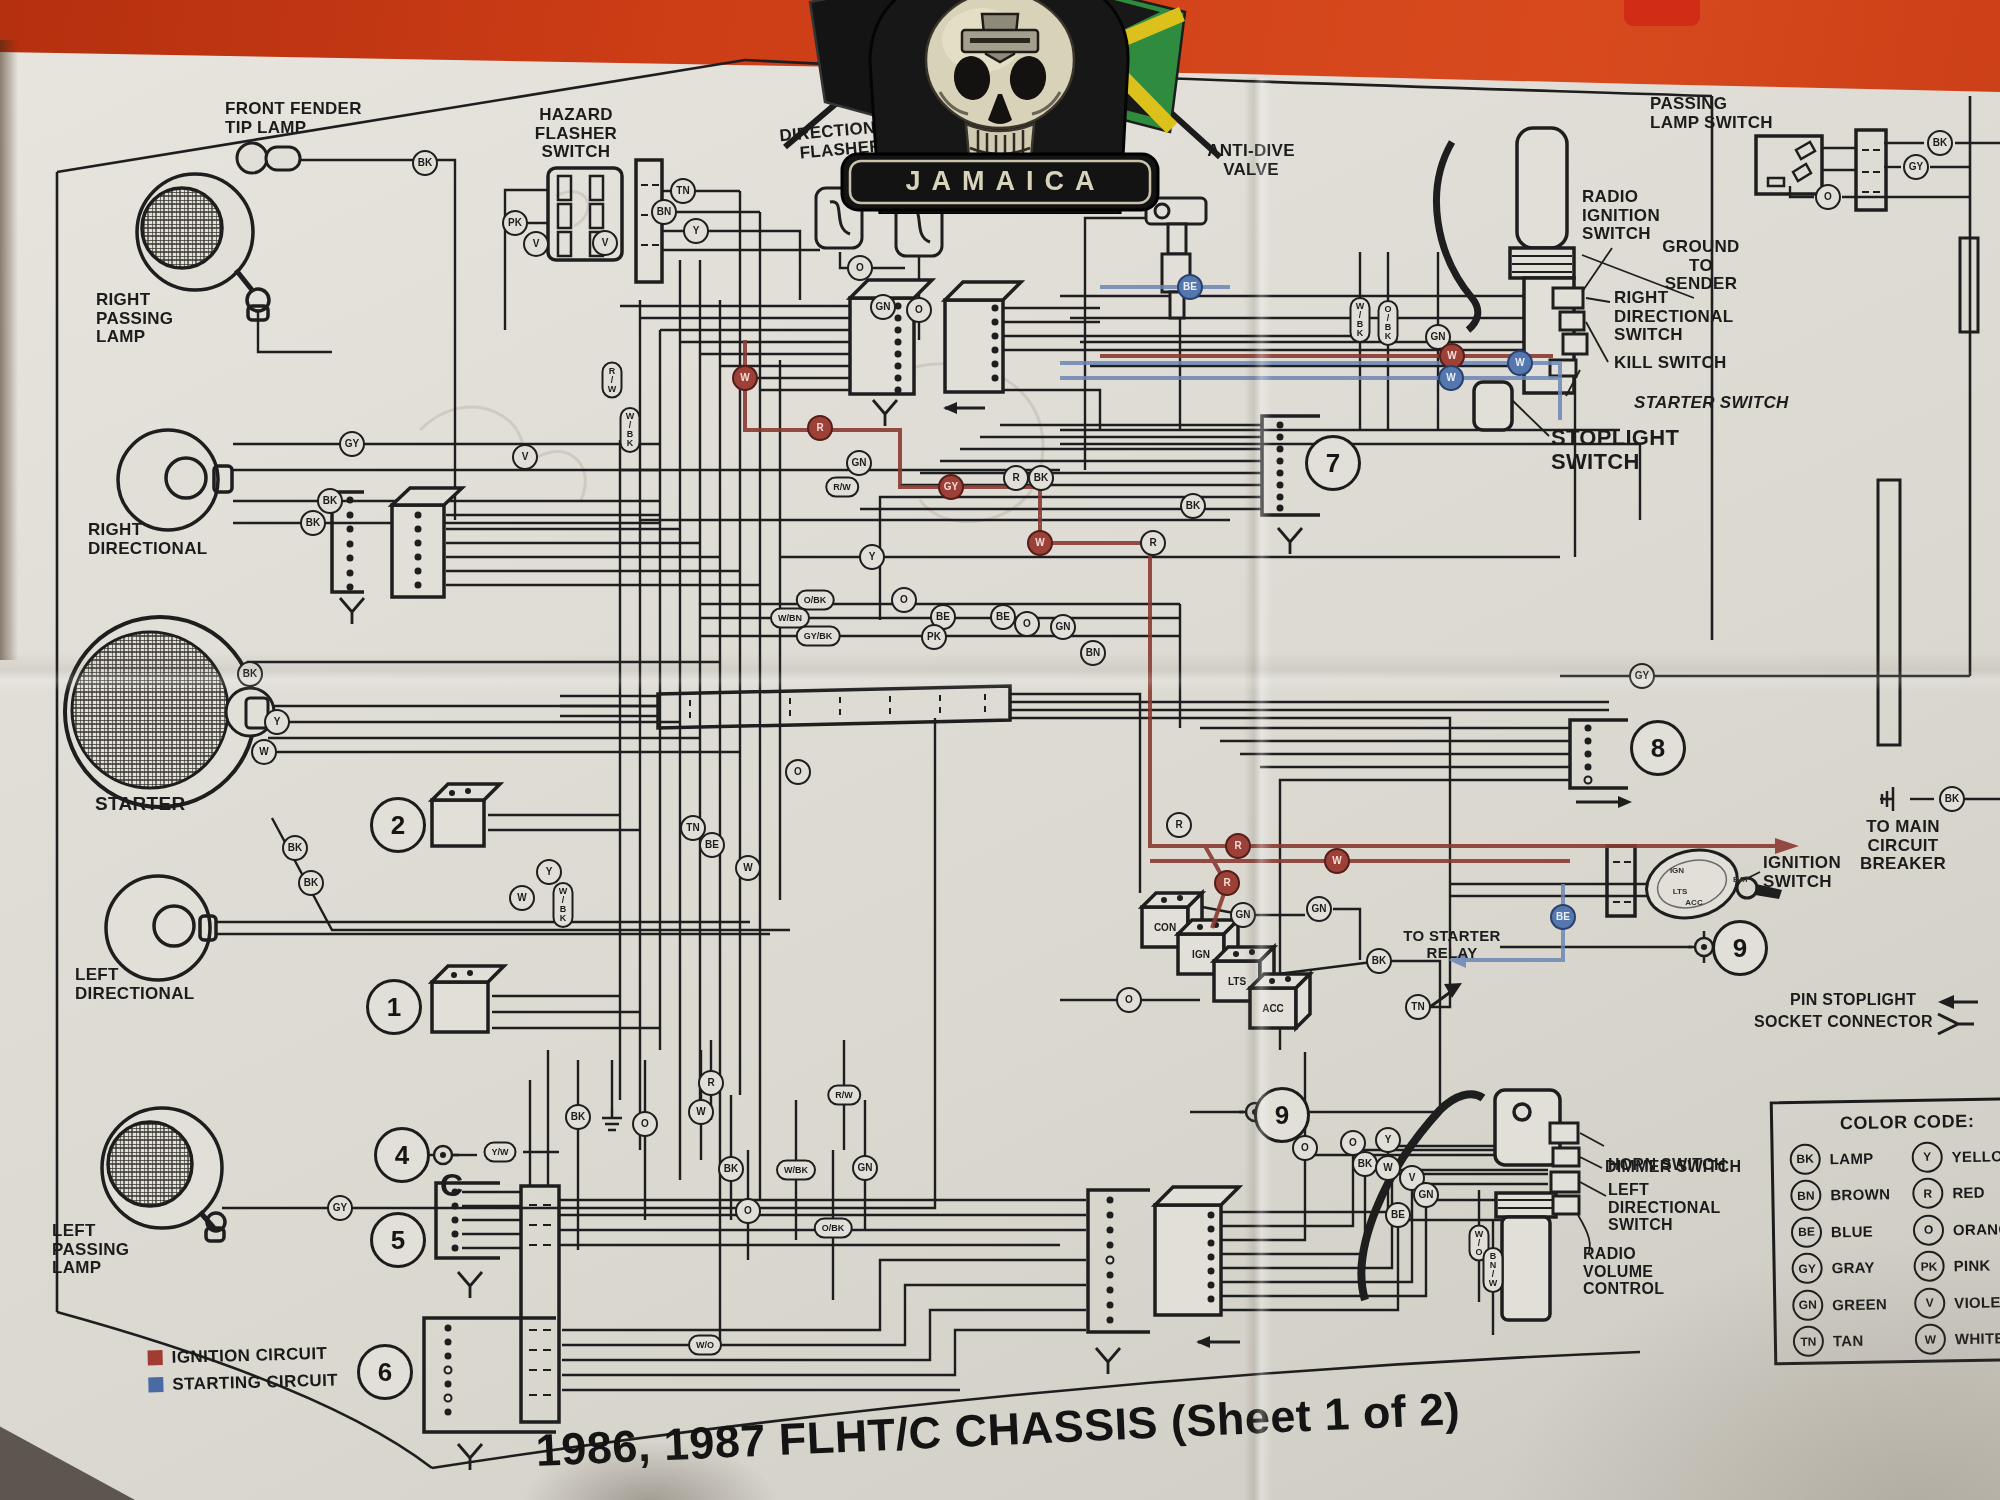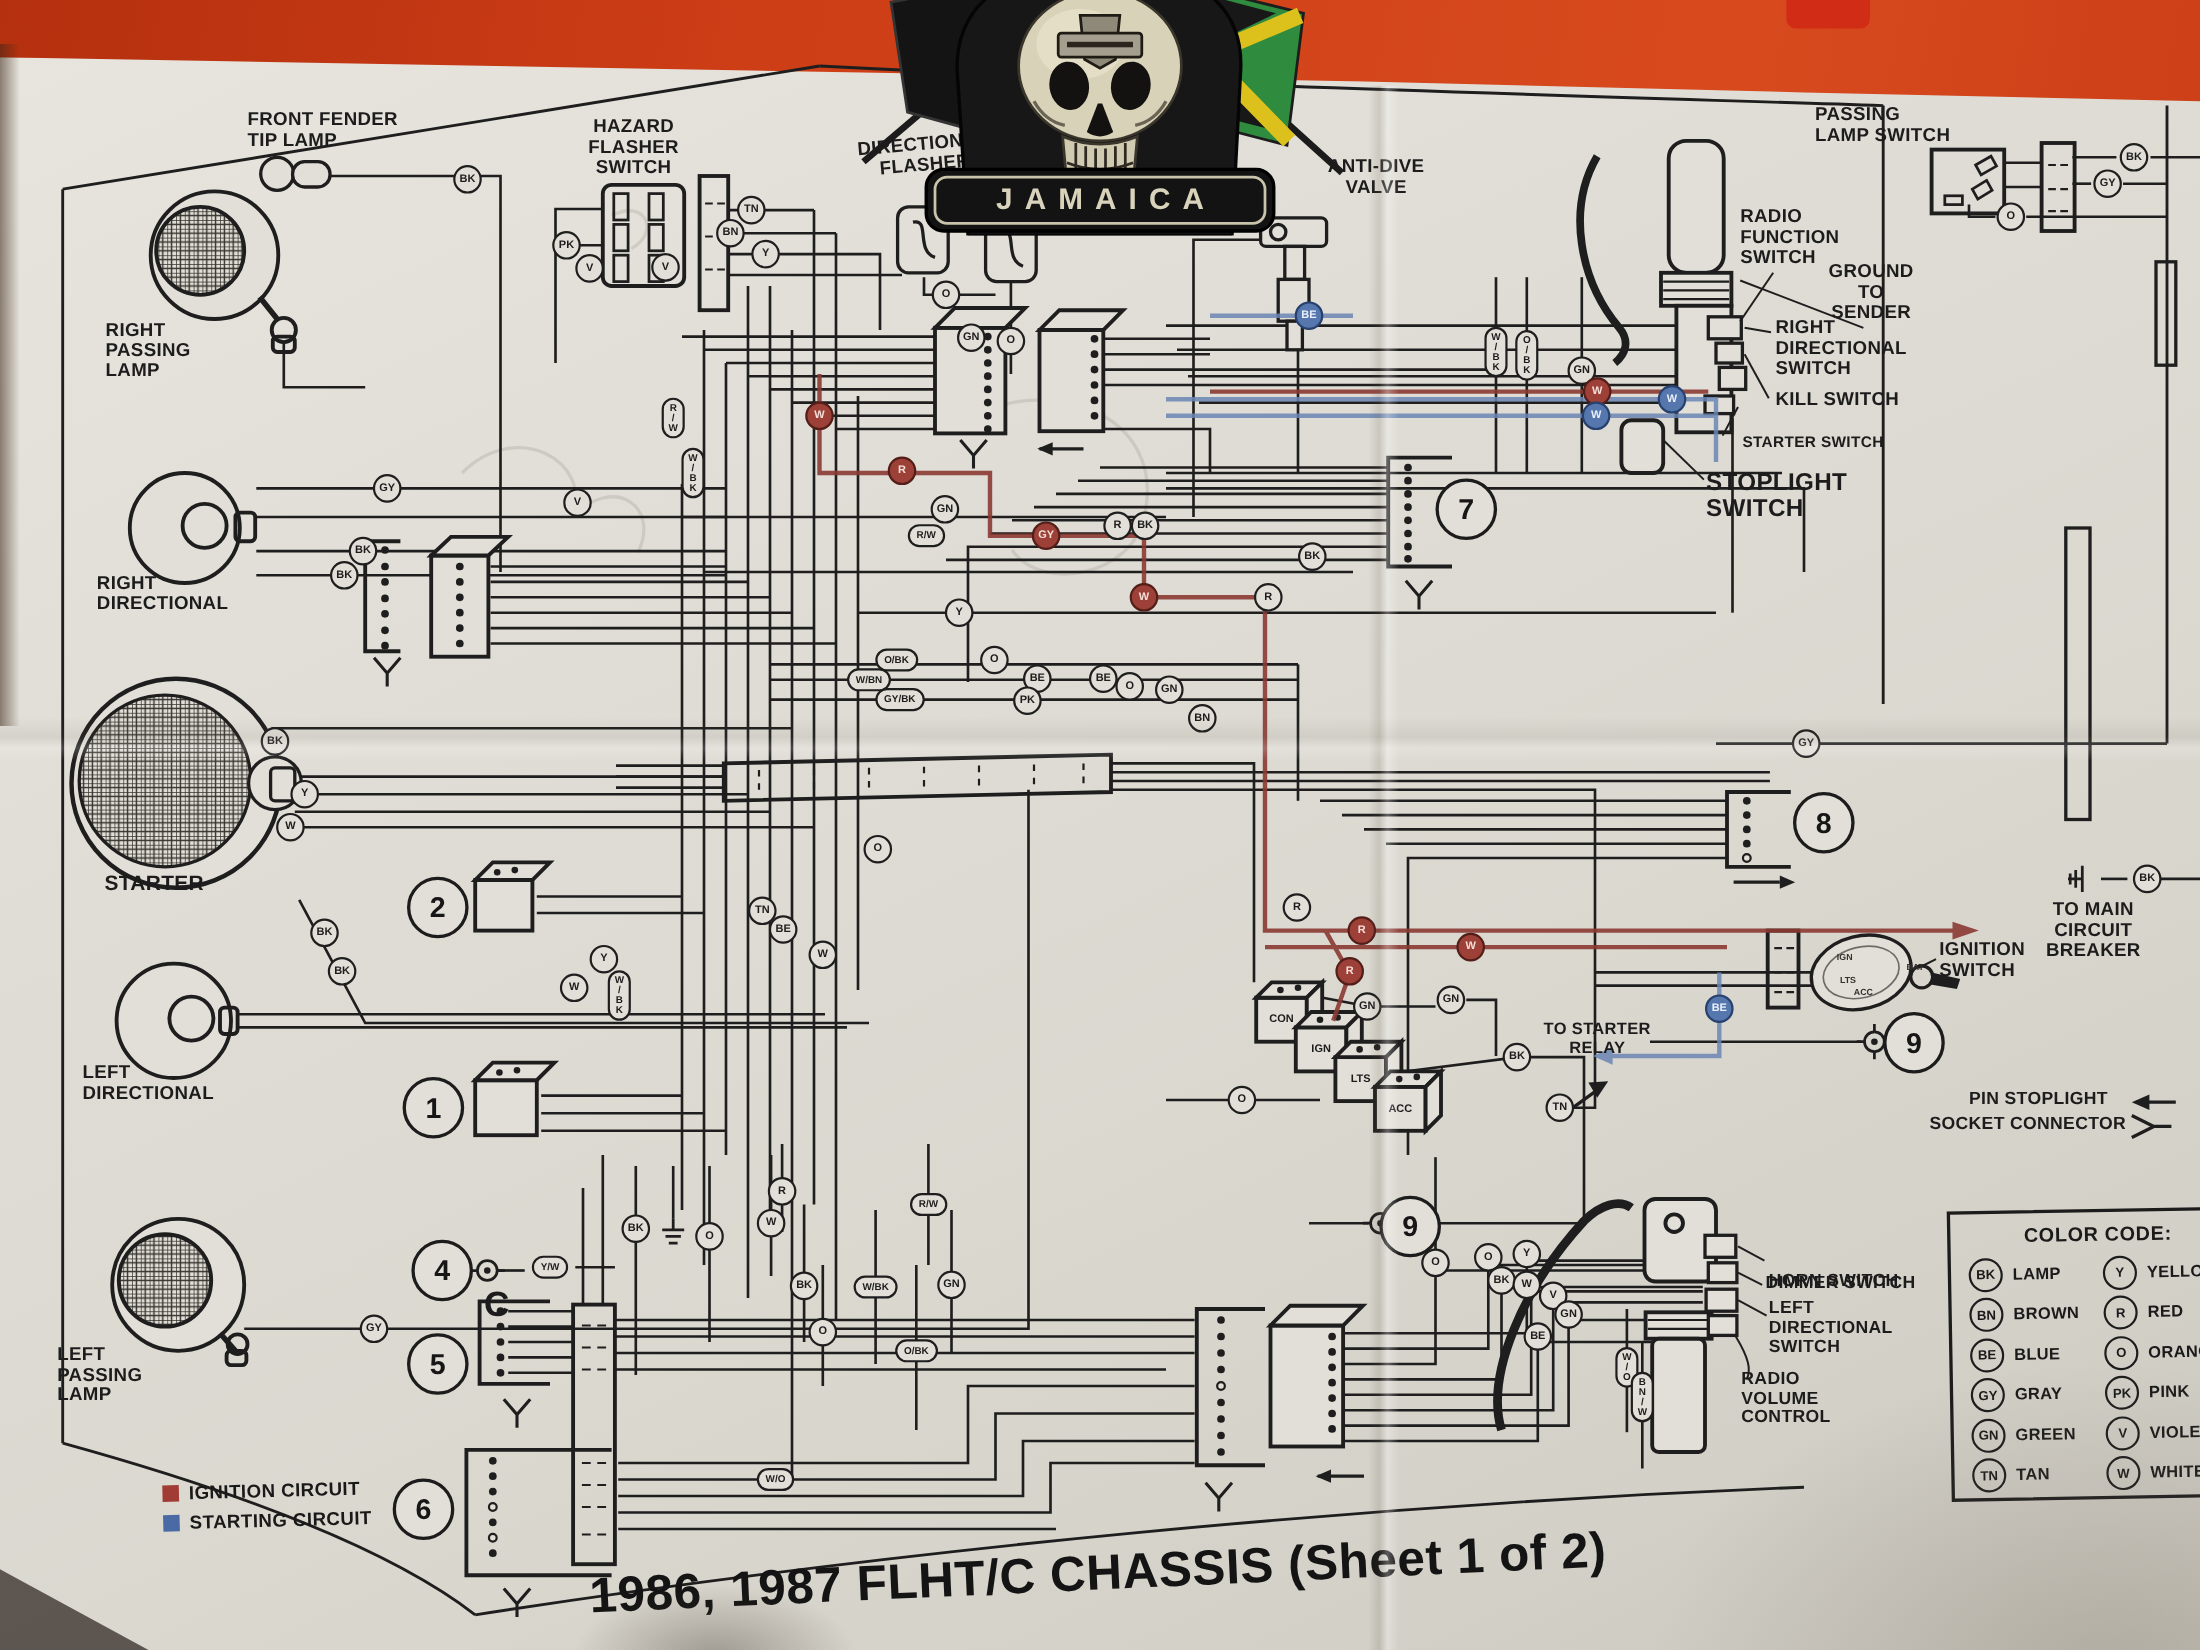--- a/index.html
+++ b/index.html
@@ -630,30 +630,30 @@
 SWITCH</div>
       <div class="lbl c" style="left: 840px; top: 122px; font-size: 17px; transform: translateX(-50%) rotate(-5deg);">DIRECTIONAL
 FLASHER</div>
       <div class="lbl c" style="left: 950px; top: 134px; font-size: 17px; transform: translateX(-50%) rotate(-7deg);">HAZARD
 FLASHER</div>
       <div class="lbl c" style="left: 1251px; top: 142px; font-size: 17px; transform: translateX(-50%);">ANTI-DIVE
 VALVE</div>
       <div class="lbl" style="left: 1650px; top: 95px; font-size: 17px;">PASSING
 LAMP SWITCH</div>
       <div class="lbl" style="left: 1582px; top: 188px; font-size: 17px;">RADIO
-FUNCTION
+IGNITION
 SWITCH</div>
       <div class="lbl c" style="left: 1701px; top: 238px; font-size: 17px; transform: translateX(-50%);">GROUND
 TO
 SENDER</div>
       <div class="lbl" style="left: 1614px; top: 289px; font-size: 17px;">RIGHT
 DIRECTIONAL
 SWITCH</div>
       <div class="lbl" style="left: 1614px; top: 354px; font-size: 17px;">KILL SWITCH</div>
-      <div class="lbl" style="left: 1584px; top: 394px; font-size: 14px;">STARTER SWITCH</div>
+      <div class="lbl" style="left: 1634px; top: 394px; font-size: 17px; font-style: italic;">STARTER SWITCH</div>
       <div class="lbl" style="left: 1551px; top: 426px; font-size: 22px;">STOPLIGHT
 SWITCH</div>
       <div class="lbl" style="left: 96px; top: 291px; font-size: 17px;">RIGHT
 PASSING
 LAMP</div>
       <div class="lbl" style="left: 88px; top: 521px; font-size: 17px;">RIGHT
 DIRECTIONAL</div>
       <div class="lbl" style="left: 95px; top: 794px; font-size: 19px;">STARTER</div>
       <div class="lbl" style="left: 75px; top: 966px; font-size: 17px;">LEFT
 DIRECTIONAL</div>

